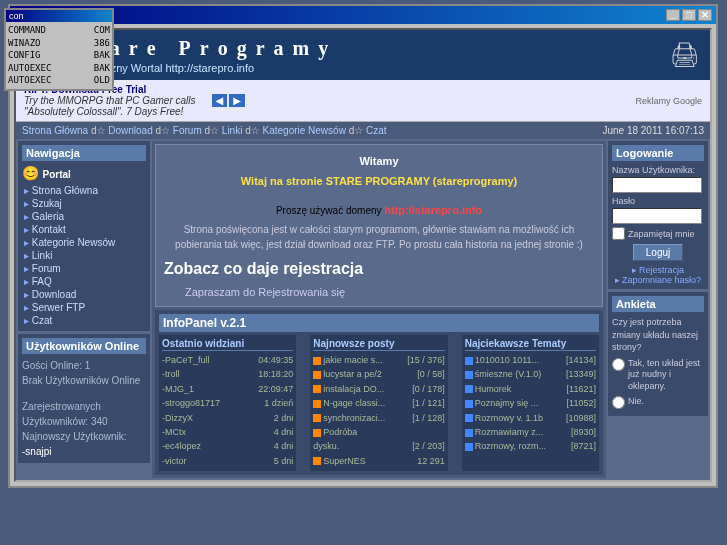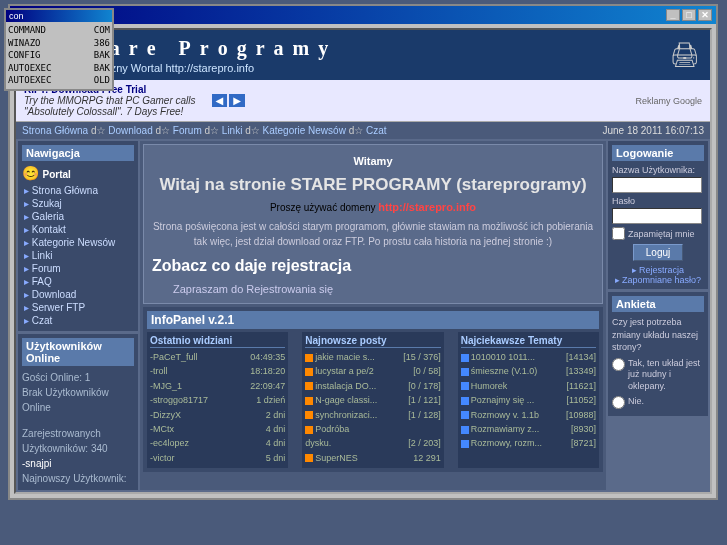--- a/index.html
+++ b/index.html
@@ -125,21 +125,21 @@
     
     .main-layout {
       display: flex;
       background: #5a6a8a;
       gap: 2px;
       padding: 2px;
     }
 
     
     .left-sidebar {
-      width: 120px;
+      width: 132px;
       flex-shrink: 0;
     }
     .sidebar-section {
       background: #3a4a6a;
       margin-bottom: 3px;
       padding: 4px;
     }
     .sidebar-title {
       background: #5a7aaa;
       color: #fff;
@@ -183,24 +183,24 @@
     }
 
     .welcome-box {
       background: #5a6a8a;
       border: 1px solid #7a8aaa;
       margin: 3px;
       padding: 8px;
       text-align: center;
     }
     .welcome-title {
-      color: #e5e5e5;
-      font-size: 17px;
-      font-weight: bold;
-      margin-bottom: 6px;
+      color: #fde047;
+      font-size: 11px;
+      font-weight: bold;
+      margin-bottom: 17px;
     }
     .welcome-domain {
       color: #ff4444;
       font-weight: bold;
       font-size: 11px;
     }
     .welcome-text {
       color: #ccd;
       font-size: 10px;
       line-height: 1.5;
@@ -489,22 +489,22 @@
           </div>
 
           <div class="online-section">
             <div class="online-title">Użytkowników Online</div>
             <div class="online-info">Gości Online: 1</div>
             <div class="online-info">Brak Użytkowników Online</div>
             <br>
             <div class="online-info">
               <span>Zarejestrowanych Użytkowników: 340</span>
             </div>
+            <div class="online-info">Najnowszy Użytkownik:</div>
             <div class="online-info online-highlight">-snajpi</div>
-            <div class="online-info">Najnowszy Użytkownik:</div>
           </div>
         </div>
 
         <div class="center-content">
           <div class="welcome-box">
             <div style="background:#5a6a8a; color:#fff; font-weight:bold; padding:2px; margin-bottom:6px; text-align:center;">Witamy</div>
             <div class="welcome-title">Witaj na stronie STARE PROGRAMY (stareprogramy)</div>
             <div style="font-size:10px; ">
               <span>Proszę używać domeny</span>
               <span class="welcome-domain">http://starepro.info</span>

